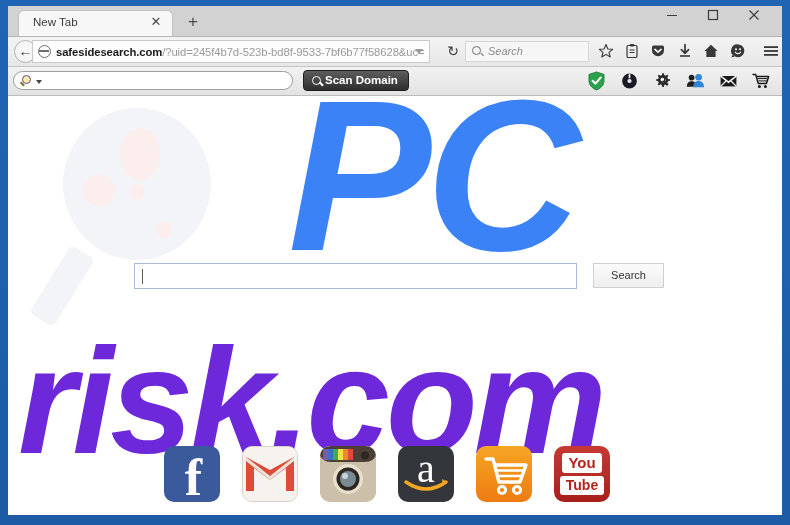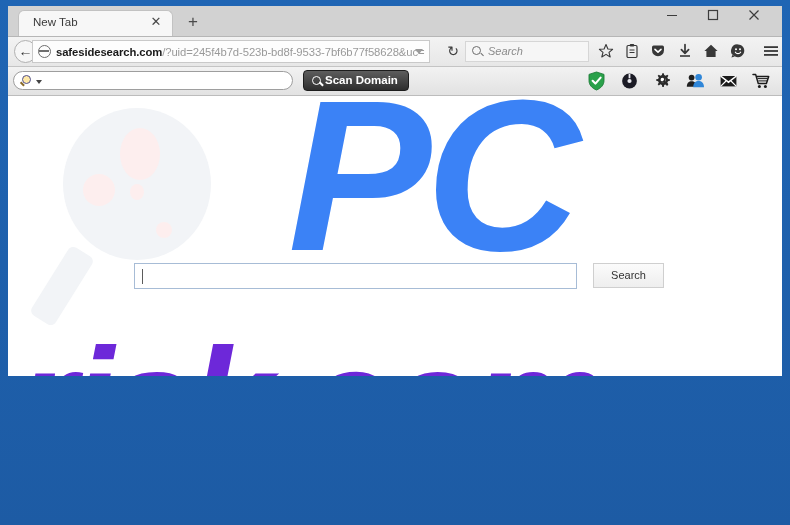--- a/index.html
+++ b/index.html
@@ -14,21 +14,21 @@
   #window-frame {
     position: absolute;
     left: 0; top: 0;
     width: 790px; height: 525px;
     background: linear-gradient(#1f65b4, #1d5ba4);
     box-sizing: border-box;
     padding: 6px 8px 10px 8px;
   }
   #window-inner {
     position: relative;
-    width: 774px; height: 370px;
+    width: 774px; height: 509px;
     background: #ffffff;
     box-sizing: border-box;
     overflow: hidden;
   }
 
   
   #tabstrip {
     position: relative;
     height: 30px;
     background: #d2d2d2;

